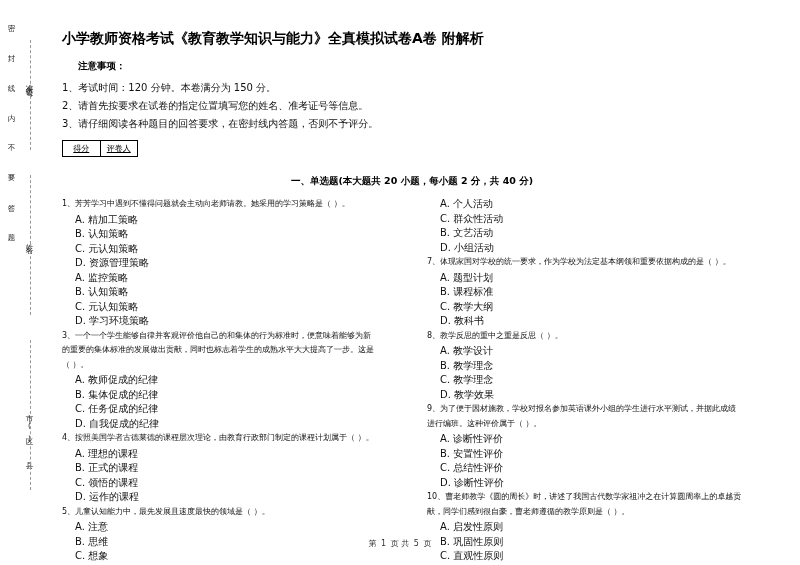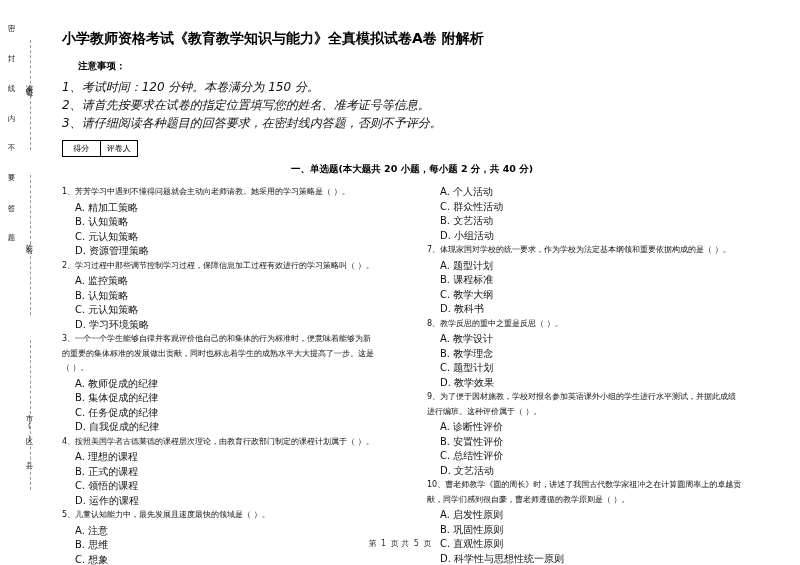--- a/index.html
+++ b/index.html
@@ -34,25 +34,25 @@
     position:absolute;left:62px;top:30px;width:700px;height:505px;
   }
   .doc-title{
     font-size:14px;font-weight:bold;color:#000;
     margin:0 0 12px 0;
   }
   .sec-head{
     font-size:9.5px;font-weight:bold;margin:0 0 7px 16px;
   }
   .note{
-    font-size:12px;line-height:15px;margin:0 0 3px 0;color:#111;font-style:italic;
+    font-size:10px;line-height:15px;margin:0 0 3px 0;color:#111;
   }
   .scorebox{
-    margin:9px 0 6px 0;
-    display:flex;width:74px;border:1px solid #000;
+    margin:9px 0 18px 0;
+    display:flex;width:74px;border:1px solid #000;text-decoration:underline;
   }
   .scorebox div{
     flex:1;text-align:center;font-size:8px;padding:2px 0;
   }
   .scorebox div:first-child{border-right:1px solid #000;}
   .big-center{
     text-align:center;font-size:9.5px;font-weight:bold;margin:2px 0 9px 0;
   }
   .cols{
     position:relative;width:700px;
@@ -119,23 +119,20 @@
       <div class="col left">
 
         <div class="q">
           <span>1、</span><span>芳芳学习中遇到不懂得问题就会主动向老师请教。她采用的学习策略是（    ）。</span>
         </div>
         <div class="opt">A. 精加工策略</div>
         <div class="opt">B. 认知策略</div>
         <div class="opt">C. 元认知策略</div>
         <div class="opt">D. 资源管理策略</div>
 
-        <div class="q">
-          <span>2、</span><span>学习过程中那些调节控制学习过程，保障信息加工过程有效进行的学习策略叫（    ）。</span>
-        </div>
         <div class="opt">A. 监控策略</div>
         <div class="opt">B. 认知策略</div>
         <div class="opt">C. 元认知策略</div>
         <div class="opt">D. 学习环境策略</div>
 
         <div class="q">
           <span>3、</span><span>一个一个学生能够自律并客观评价他自己的和集体的行为标准时，便意味着能够为新的重要的集体标准的发展做出贡献，同时也标志着学生的成熟水平大大提高了一步。这是（    ）。</span>
         </div>
         <div class="opt">A. 教师促成的纪律</div>
         <div class="opt">B. 集体促成的纪律</div>
@@ -173,30 +170,30 @@
         <div class="opt">A. 题型计划</div>
         <div class="opt">B. 课程标准</div>
         <div class="opt">C. 教学大纲</div>
         <div class="opt">D. 教科书</div>
 
         <div class="q">
           <span>8、</span><span>教学反思的重中之重是反思（    ）。</span>
         </div>
         <div class="opt">A. 教学设计</div>
         <div class="opt">B. 教学理念</div>
-        <div class="opt">C. 题型计划</div>
+        <div class="opt">C. 教学理念</div>
         <div class="opt">D. 教学效果</div>
 
         <div class="q">
           <span>9、</span><span>为了便于因材施教，学校对报名参加英语课外小组的学生进行水平测试，并据此成绩进行编班。这种评价属于（    ）。</span>
         </div>
         <div class="opt">A. 诊断性评价</div>
         <div class="opt">B. 安置性评价</div>
         <div class="opt">C. 总结性评价</div>
-        <div class="opt">D. 文艺活动</div>
+        <div class="opt">D. 诊断性评价</div>
 
         <div class="q">
           <span>10、</span><span>曹老师教学《圆的周长》时，讲述了我国古代数学家祖冲之在计算圆周率上的卓越贡献，同学们感到很自豪，曹老师遵循的教学原则是（    ）。</span>
         </div>
         <div class="opt">A. 启发性原则</div>
         <div class="opt">B. 巩固性原则</div>
         <div class="opt">C. 直观性原则</div>
         <div class="opt">D. 科学性与思想性统一原则</div>
 
         <div class="q">

